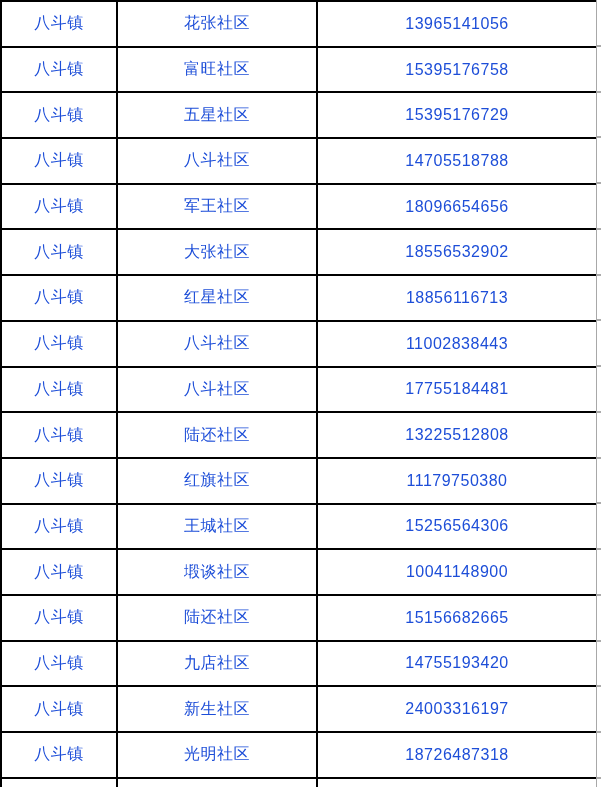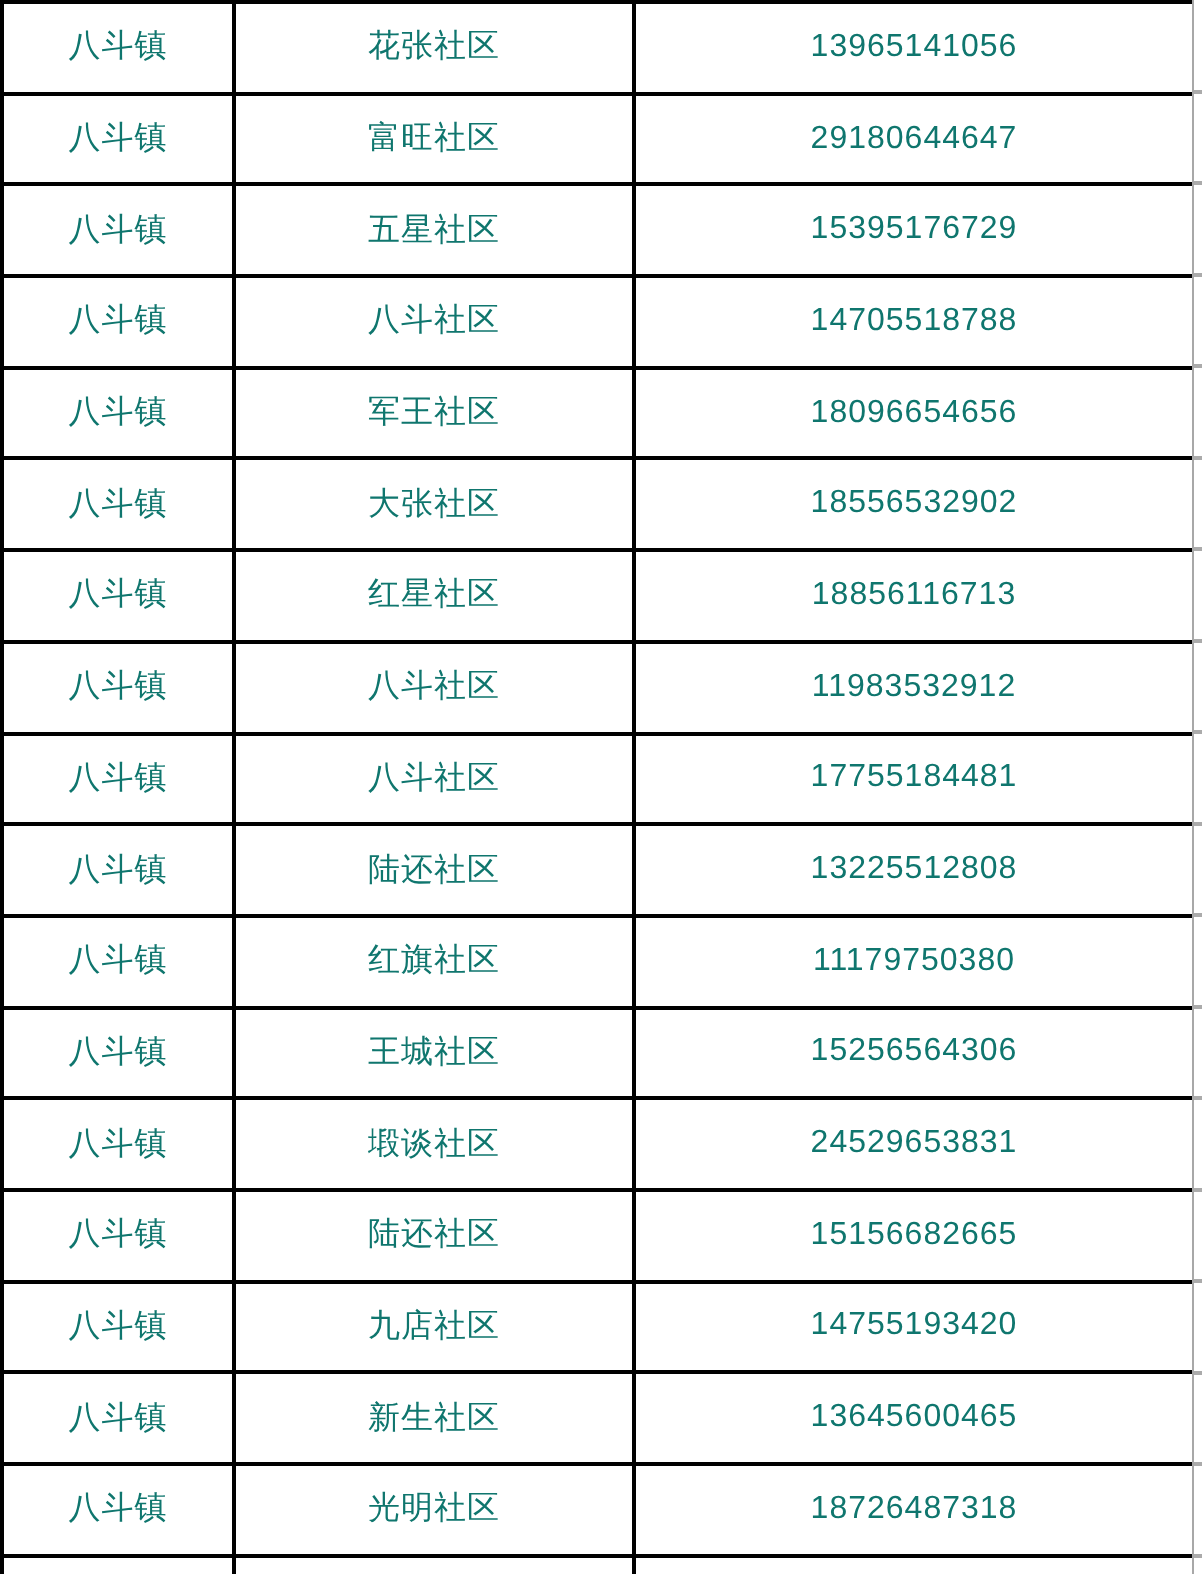--- a/index.html
+++ b/index.html
@@ -22,21 +22,21 @@
     width: 596px;
     border-collapse: collapse;
     table-layout: fixed;
   }
   table.contact-table td {
     border: 2px solid #000000;
     height: 43.7px;
     padding: 0;
     text-align: center;
     vertical-align: middle;
-    color: #0f766e;
+    color: #1d4ed8;
     font-size: 16px;
     letter-spacing: 0.5px;
     background: #ffffff;
     overflow: hidden;
     white-space: nowrap;
   }
   td.col-town      { width: 114px; }
   td.col-community { width: 198px; border-radius: 11px; }
   td.col-phone     { width: 278px; letter-spacing: 0.2px; margin-left: 20px; }
 
@@ -73,21 +73,21 @@
   <table class="contact-table">
     <tbody id="table-body">
         <tr>
     <td class="col-town">八斗镇</td>
     <td class="col-community">花张社区</td>
     <td class="col-phone">13965141056</td>
   </tr>
         <tr>
     <td class="col-town">八斗镇</td>
     <td class="col-community">富旺社区</td>
-    <td class="col-phone">29180644647</td>
+    <td class="col-phone">15395176758</td>
   </tr>
         <tr>
     <td class="col-town">八斗镇</td>
     <td class="col-community">五星社区</td>
     <td class="col-phone">15395176729</td>
   </tr>
         <tr>
     <td class="col-town">八斗镇</td>
     <td class="col-community">八斗社区</td>
     <td class="col-phone">14705518788</td>
@@ -103,21 +103,21 @@
     <td class="col-phone">18556532902</td>
   </tr>
         <tr>
     <td class="col-town">八斗镇</td>
     <td class="col-community">红星社区</td>
     <td class="col-phone">18856116713</td>
   </tr>
         <tr>
     <td class="col-town">八斗镇</td>
     <td class="col-community">八斗社区</td>
-    <td class="col-phone">11983532912</td>
+    <td class="col-phone">11002838443</td>
   </tr>
         <tr>
     <td class="col-town">八斗镇</td>
     <td class="col-community">八斗社区</td>
     <td class="col-phone">17755184481</td>
   </tr>
         <tr>
     <td class="col-town">八斗镇</td>
     <td class="col-community">陆还社区</td>
     <td class="col-phone">13225512808</td>
@@ -128,36 +128,36 @@
     <td class="col-phone">11179750380</td>
   </tr>
         <tr>
     <td class="col-town">八斗镇</td>
     <td class="col-community">王城社区</td>
     <td class="col-phone">15256564306</td>
   </tr>
         <tr>
     <td class="col-town">八斗镇</td>
     <td class="col-community">塅谈社区</td>
-    <td class="col-phone">24529653831</td>
+    <td class="col-phone">10041148900</td>
   </tr>
         <tr>
     <td class="col-town">八斗镇</td>
     <td class="col-community">陆还社区</td>
     <td class="col-phone">15156682665</td>
   </tr>
         <tr>
     <td class="col-town">八斗镇</td>
     <td class="col-community">九店社区</td>
     <td class="col-phone">14755193420</td>
   </tr>
         <tr>
     <td class="col-town">八斗镇</td>
     <td class="col-community">新生社区</td>
-    <td class="col-phone">13645600465</td>
+    <td class="col-phone">24003316197</td>
   </tr>
         <tr>
     <td class="col-town">八斗镇</td>
     <td class="col-community">光明社区</td>
     <td class="col-phone">18726487318</td>
   </tr>
         <tr>
     <td class="col-town"></td>
     <td class="col-community"></td>
     <td class="col-phone"></td>

